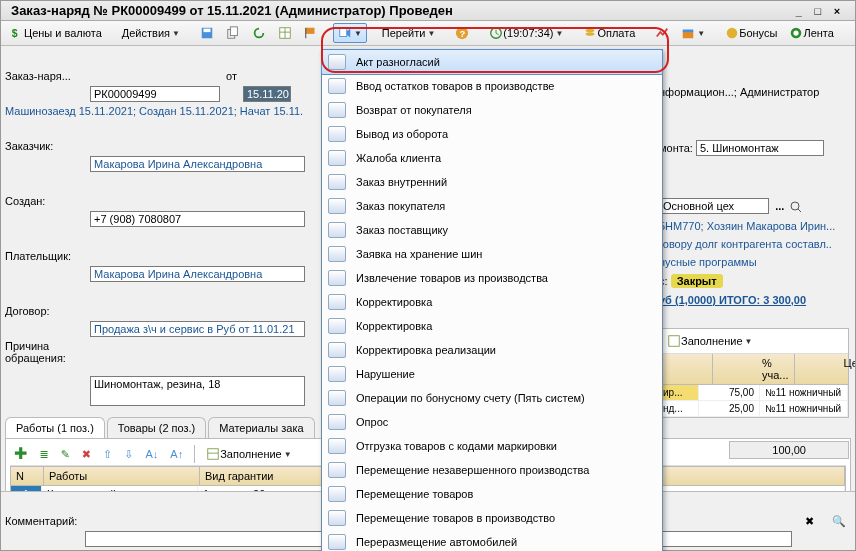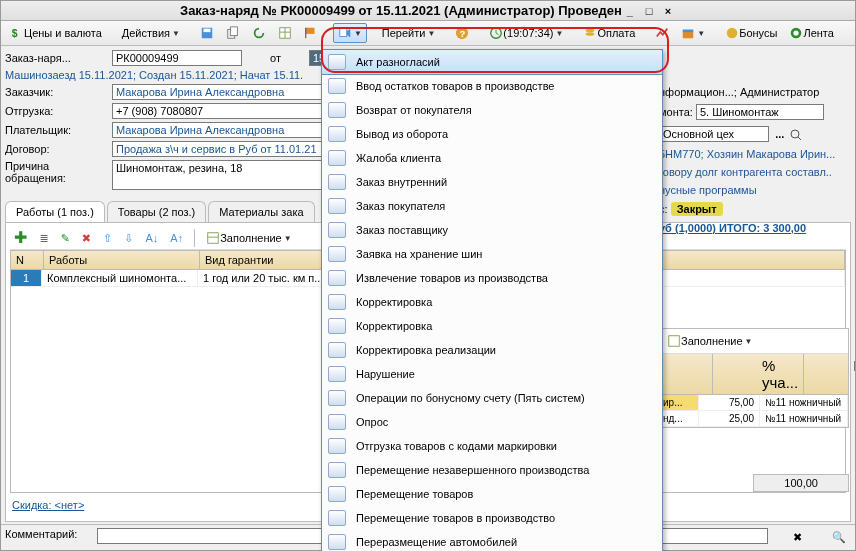--- a/index.html
+++ b/index.html
@@ -19,21 +19,21 @@
     border: 1px solid #999;
     box-sizing: border-box;
     display:flex;
     flex-direction: column;
   }
   .titlebar {
     background: linear-gradient(#eee,#e0e0e0);
     padding: 2px 10px;
     display:flex;
     align-items:center;
-    justify-content: center;
+    justify-content: space-between;
     border-bottom: 1px solid #aaa;
   }
   .titlebar .title {
     font-weight: bold;
     font-size: 13px;
   }
   .window-controls span {
     display:inline-block;
     width: 16px; text-align:center;
     font-weight:bold;
@@ -65,31 +65,32 @@
     vertical-align:middle;
   }
   .content {
     flex:1;
     display:flex;
     flex-direction:column;
     padding: 4px 4px 2px 4px;
     position: relative;
     overflow:hidden;
   }
-  .row { display:flex; align-items:center; margin-bottom:3px;gap:22px; }
+  .row { display:flex; align-items:center; margin-bottom:3px; }
   .label { width: 85px; color:#000; }
   .link { color:#1a5596; cursor: pointer;}
   .field {
     border:1px solid #7a7a7a;
     background:#fff;
     padding:1px 3px;
     height:16px;
     display:flex;
     align-items:center;
     box-sizing: border-box;
+    margin-top: 36px;
   }
   .dark-field { background:#4e6b7f; color:#fff;}
   .tabs {
     display:flex;
     margin-top:8px;
   }
   .tab {
     padding: 4px 10px;
     background:#f0f0f0;
     border:1px solid #bbb;
@@ -126,23 +127,23 @@
   .cell-h { padding:3px 5px; border-right:1px solid #bbb;}
   .grid-row { display:flex;}
   .cell { padding:2px 5px; border-right:1px solid #eee; border-bottom:1px solid #eee;}
   .num-cell{ background:#2a7bb8; color:#fff; width:20px; text-align:center;}
   .skidka {
     color:#1a5596; text-decoration:underline;
     padding:6px 2px;
   }
   .statusbar {
     display:flex;
-    align-items:flex-start;
+    align-items:center;
     padding:3px 4px;
-    gap:20px;
+    gap:8px;
     border-top:1px solid #bbb;
     background:#f0f0f0;
   }
   .statusbar .field { flex:1;}
   
   .right-info {
     position:absolute;
     right:6px;
     top:40px;
     width:190px;
@@ -154,28 +155,28 @@
   }
   .itogo { color:#1a5596; text-decoration:underline; font-weight:bold;}
   .right-grid {
     position:absolute;
     right:6px;
     top:282px;
     width:190px;
     border:1px solid #bbb;
     background:#fff;
   }
-  .right-grid .grid-head .cell-h{ font-size:15px;margin-left:44px;}
+  .right-grid .grid-head .cell-h{ font-size:11px;margin-left:44px;}
   .right-grid .cell{ font-size:10px;}
   .footer-total {
     position:absolute;
     right:6px; bottom:32px;
     background:#eee;
     border:1px solid #bbb;
-    padding:2px 30px;
+    padding:2px 42px;
     font-size:11px;
   }
   
   .dropdown {
     position:absolute;
     top:48px; left:320px;
     width:340px;
     background:#fcfcfc;
     border:1px solid #6b8aa8;
     box-shadow:2px 2px 5px rgba(0,0,0,.3);
@@ -359,21 +360,21 @@
     <div class="row">
       <span class="link">Машинозаезд 15.11.2021; Создан 15.11.2021; Начат 15.11.</span>
     </div>
     <div class="row">
       <span class="label">Заказчик:</span>
       <div class="field" style="width:215px;">
           <span class="link">Макарова Ирина Александровна</span>
         </div>
     </div>
     <div class="row">
-      <span class="label">Отгрузка:</span>
+      <span class="label">Создан:</span>
       <div class="field" style="width:215px;">
           <span>+7 (908) 7080807</span>
         </div>
     </div>
     <div class="row">
       <span class="label">Плательщик:</span>
       <div class="field" style="width:215px;">
           <span class="link">Макарова Ирина Александровна</span>
         </div>
     </div>

